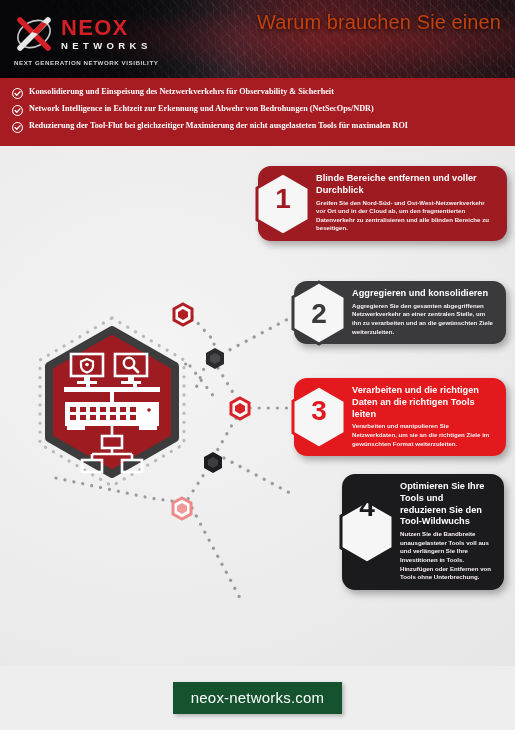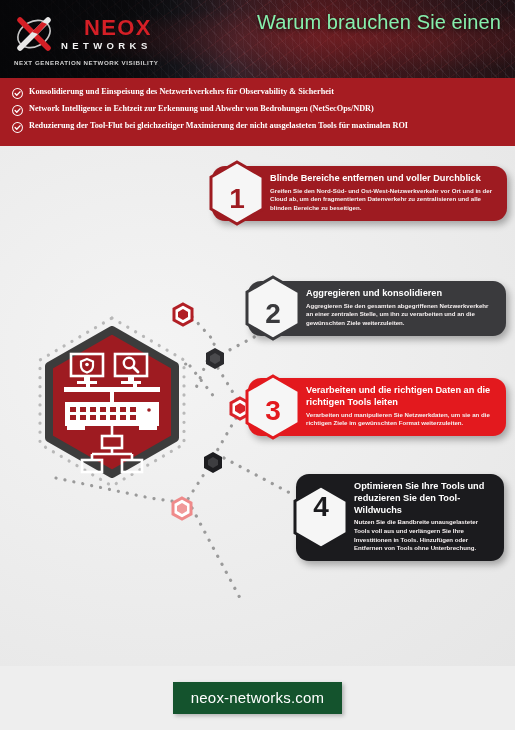--- a/index.html
+++ b/index.html
@@ -46,40 +46,40 @@
       linear-gradient(90deg, rgba(6,6,8,.97) 0%, rgba(6,6,8,.72) 26%, rgba(6,6,8,.18) 46%, rgba(6,6,8,.30) 100%);
   }
 
   .logo-block {
     position: absolute; left: 14px; top: 13px;
     width: 172px; height: 54px;
     display: flex; flex-direction: column; justify-content: center;
   }
   .logo-row { display: flex; align-items: center; gap: 5px; }
   .logo-mark { width: 42px; height: 38px; flex: 0 0 auto; }
-  .logo-words { display: flex; flex-direction: column; line-height: 1; text-align: right; }
+  .logo-words { display: flex; flex-direction: column; line-height: 1; }
   .logo-neox {
     font-size: 22px; font-weight: bold; letter-spacing: 1.3px;
     color: #d51f26; font-family: "Liberation Sans", sans-serif;
   }
   .logo-networks {
     font-size: 9.5px; font-weight: bold; letter-spacing: 4.4px;
     color: #f2f2f2; margin-top: 2px;
   }
   .logo-tagline {
     margin-top: 6px; font-size: 6.2px; letter-spacing: .55px;
     color: #cfcfcf; font-weight: bold; white-space: nowrap;
   }
 
   .header-titles {
     position: absolute; right: 14px; top: 11px;
     width: 310px; text-align: right;
   }
   .title-line1 {
-    font-size: 20px; color: #86efac; font-weight: normal;
+    font-size: 20px; color: #c2410c; font-weight: normal;
     letter-spacing: .1px; line-height: 1.12;
     text-shadow: 0 1px 4px rgba(0,0,0,.85);
   }
   .title-line2 {
     font-size: 23px; color: #ffffff; font-weight: bold;
     letter-spacing: .1px; line-height: 1.2; margin-top: 2px;
     text-shadow: 0 1px 5px rgba(0,0,0,.9);
   }
 
   
@@ -124,20 +124,21 @@
   
   .step {
     position: absolute;
     display: flex; align-items: flex-start;
   }
   .step-body {
     position: relative;
     border-radius: 13px;
     padding: 7px 12px 8px 58px;
     box-shadow: 3px 4px 7px rgba(0,0,0,.30);
+    margin-left: 46px;
   }
   .step-title {
     font-size: 9.2px; font-weight: bold; color: #fff;
     line-height: 1.28; letter-spacing: .01px;
   }
   .step-desc {
     margin-top: 2px;
     font-size: 6.1px; color: #f6f0f0; font-weight: bold;
     line-height: 1.42; letter-spacing: .01px;
   }

